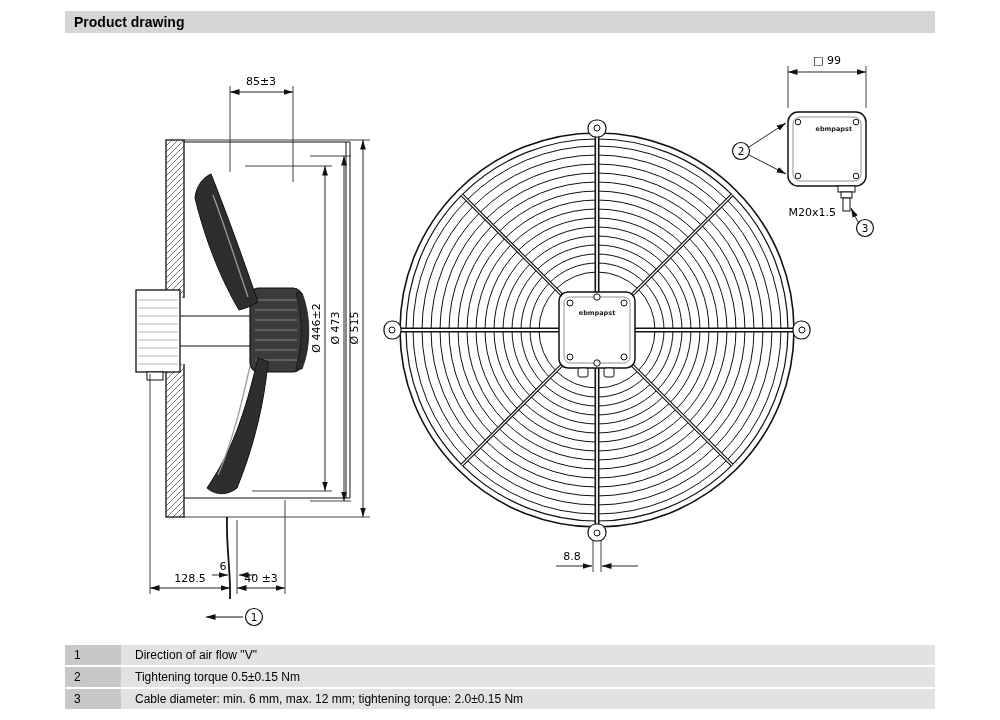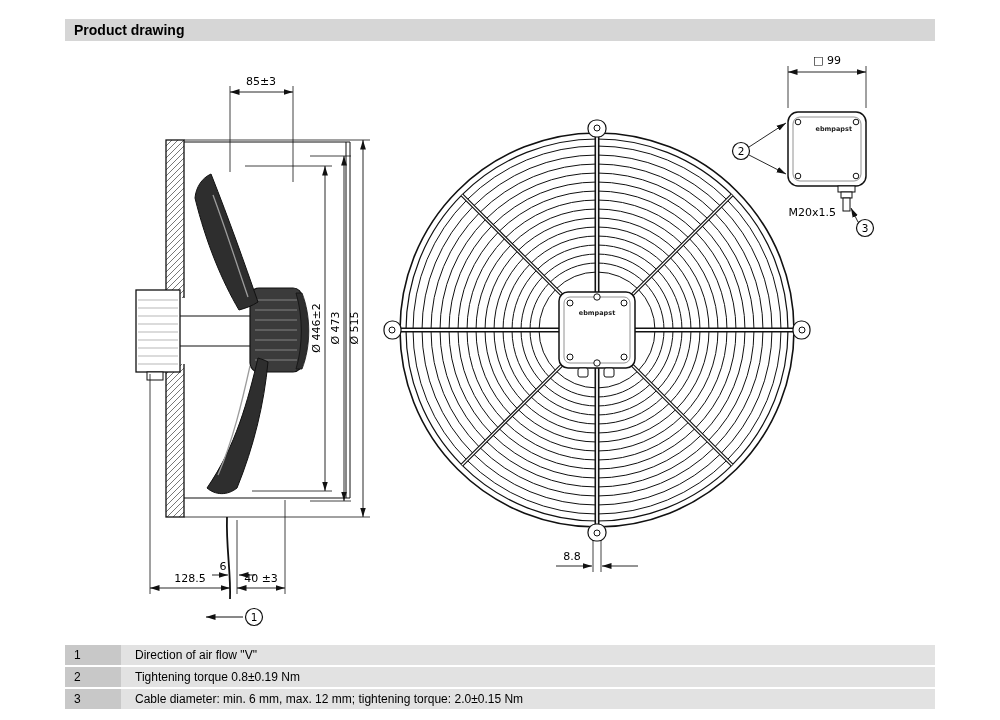--- a/index.html
+++ b/index.html
@@ -1,21 +1,21 @@
 <!DOCTYPE html>
 <html><head>
 <meta charset="utf-8">
 <style>
   html,body { margin:0; padding:0; background:#ffffff; }
   body { width:1000px; height:720px; position:relative; font-family:"Liberation Sans", sans-serif; color:#000; }
   .header-bar {
     position:absolute; left:65px; top:11px; width:870px; height:22px;
     background:#d6d6d6; display:flex; align-items:center;
     padding-left:9px; box-sizing:border-box;
-    font-weight:bold; font-size:14px;margin-top:8px;
+    font-weight:bold; font-size:14px;
   }
   svg.drawing { position:absolute; left:0; top:0; }
   svg text { font-family:"DejaVu Sans","Liberation Sans",sans-serif; fill:#000; }
   .td { font-size:11px; }
   .tc { font-size:10.5px; }
   .tb { font-size:6.5px; font-weight:700; fill:#222; }
   .notes { position:absolute; left:65px; top:645px; width:870px; display:flex; flex-direction:column; gap:2px; }
   .note-row { display:flex; height:20px; font-size:12px; }
   .note-num { width:56px; background:#c8c8c8; display:flex; align-items:center; padding-left:9px; box-sizing:border-box; }
   .note-text { flex:1; background:#e2e2e2; display:flex; align-items:center; padding-left:14px; }
@@ -224,19 +224,19 @@
   <span>Product drawing</span>
 </div>
 
 <div class="notes">
   <div class="note-row">
     <div class="note-num">1</div>
     <div class="note-text">Direction of air flow "V"</div>
   </div>
   <div class="note-row">
     <div class="note-num">2</div>
-    <div class="note-text">Tightening torque 0.8±0.19 Nm</div>
+    <div class="note-text">Tightening torque 0.5±0.15 Nm</div>
   </div>
   <div class="note-row">
     <div class="note-num">3</div>
     <div class="note-text">Cable diameter: min. 6 mm, max. 12 mm; tightening torque: 2.0±0.15 Nm</div>
   </div>
 </div>
 
 </body></html>

